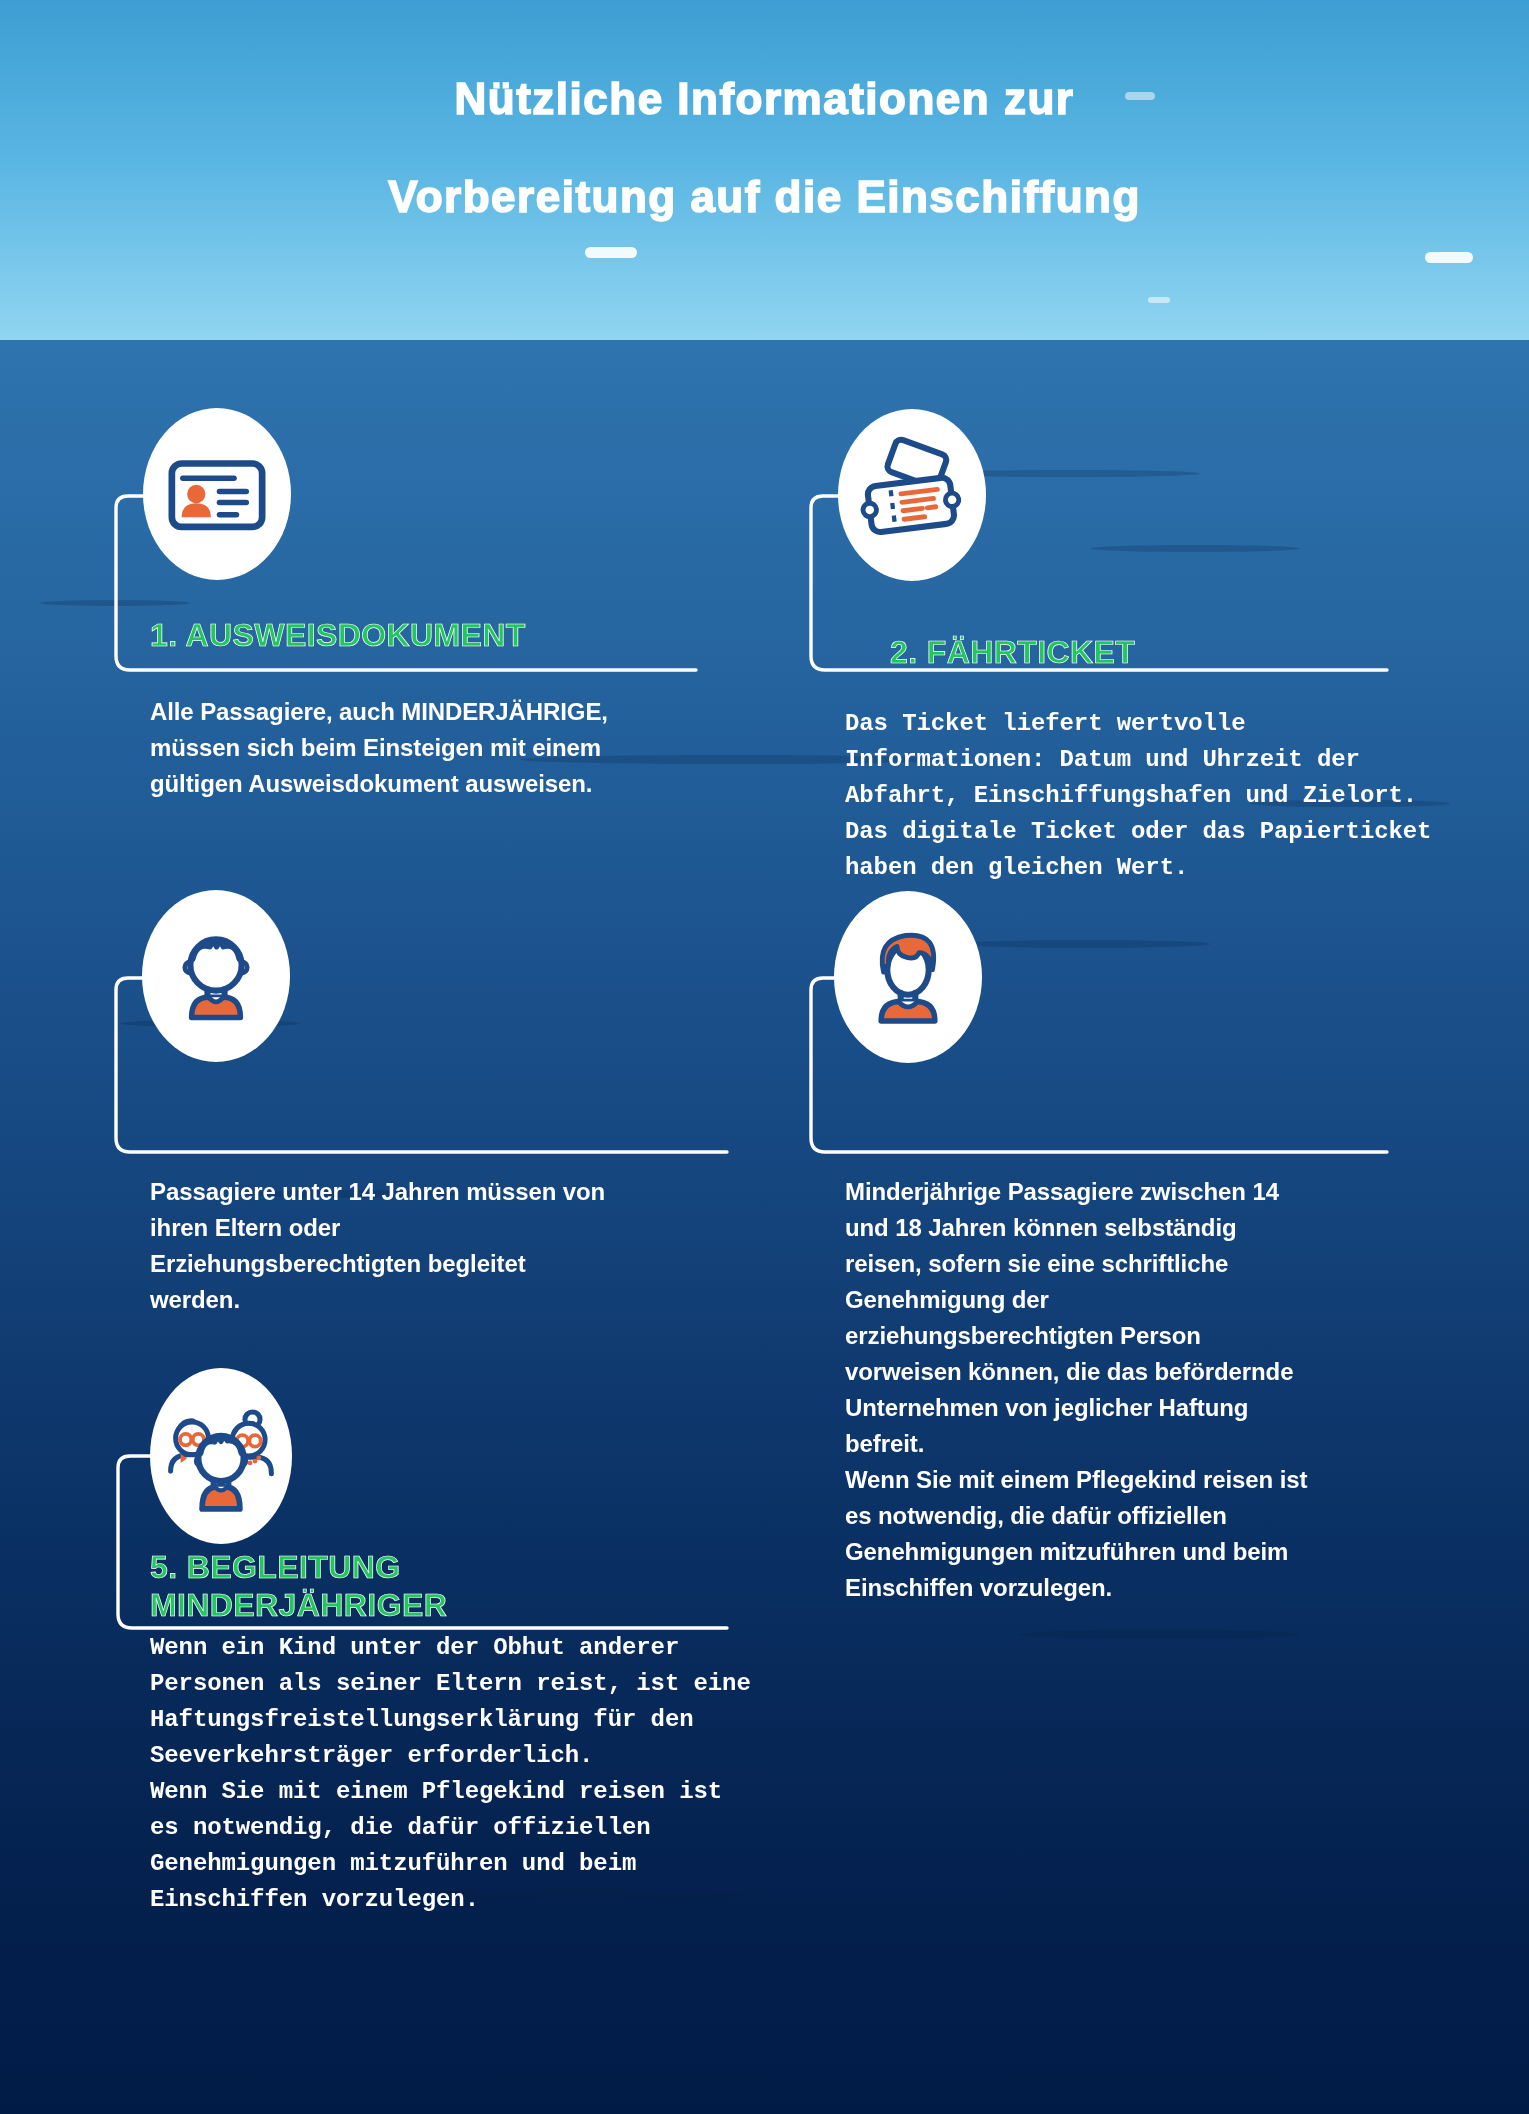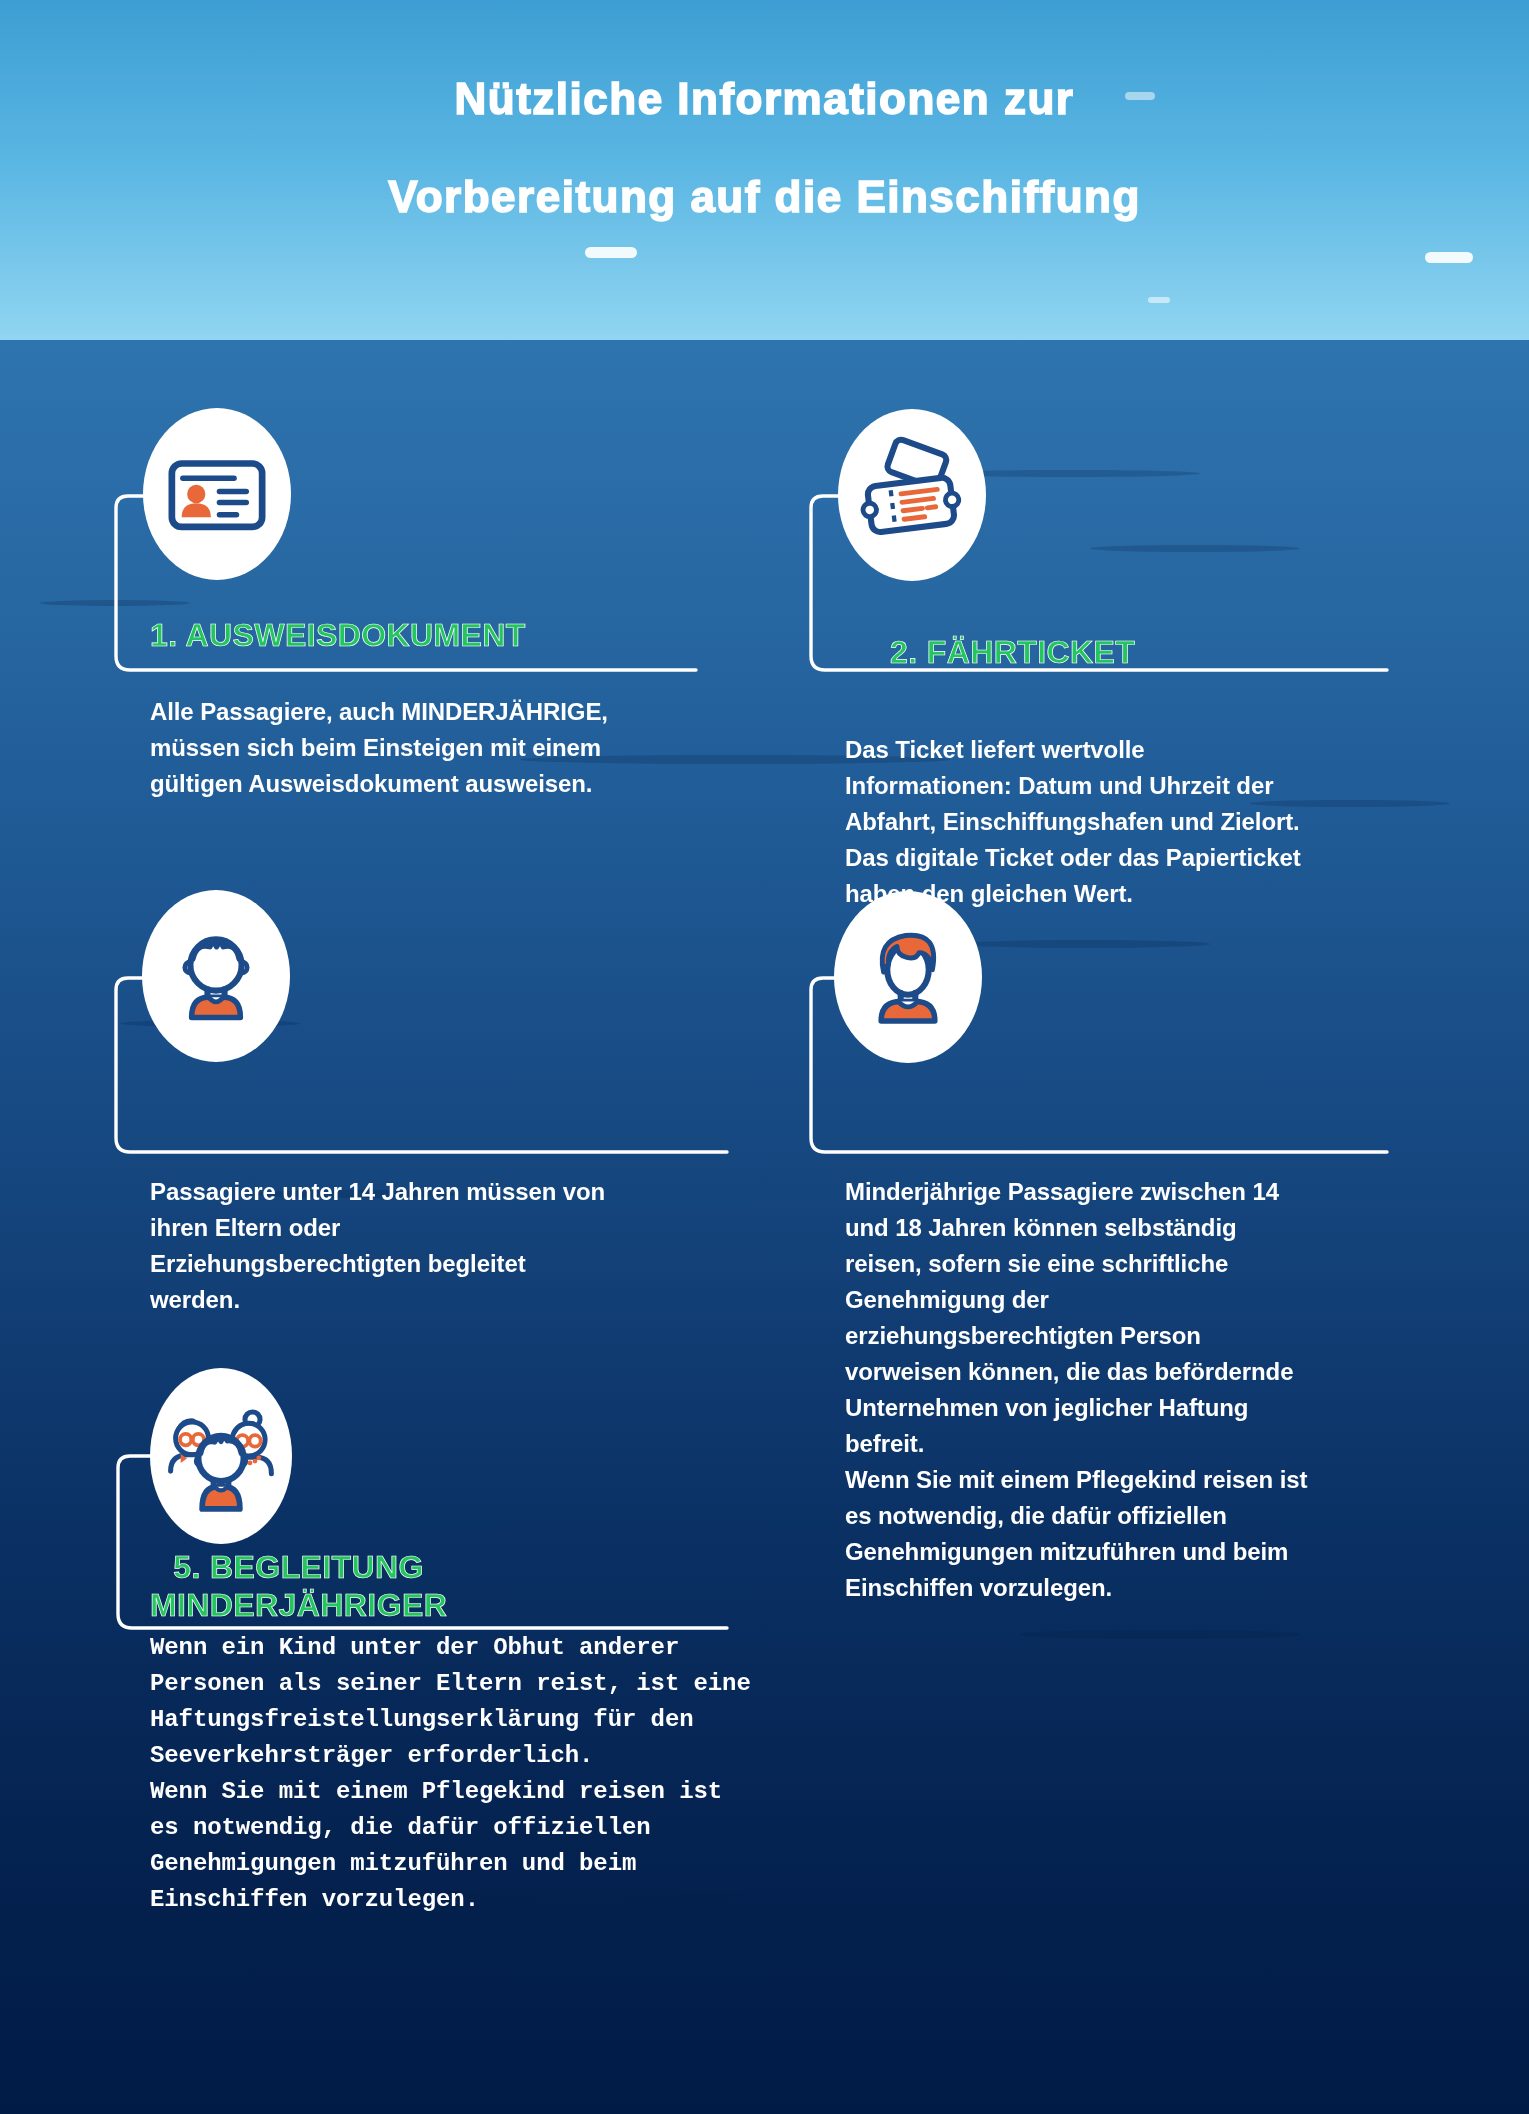--- a/index.html
+++ b/index.html
@@ -35,27 +35,27 @@
   #c5{left:150px;top:1368px;width:142px;height:176px;}
 
   
   .section-heading{position:absolute;color:#22c55e;font-weight:700;font-size:32px;
                    letter-spacing:.4px;line-height:38px;white-space:pre-line;
                    -webkit-text-stroke:.7px #fff;}
   #h1{left:150px;top:616px;}
   #h2{left:890px;top:616px;margin-top:17px;}
   #h3{left:150px;top:1096px;}
   #h4{left:845px;top:1096px;}
-  #h5{left:150px;top:1548px;text-align:center;}
+  #h5{left:150px;top:1548px;}
 
   
   .section-body{position:absolute;color:#fff;font-weight:700;font-size:24px;
                 line-height:36px;white-space:pre;letter-spacing:-.1px;}
   #b1{left:150px;top:694px;}
-  #b2{left:845px;top:732px;}
+  #b2{left:845px;top:706px;font-family:Liberation Mono, monospace;}
   #b3{left:150px;top:1174px;}
   #b4{left:845px;top:1174px;}
   #b5{left:150px;top:1630px;font-family:Liberation Mono, monospace;}
 
   
   .sn{stroke:var(--navy);}  .so{stroke:var(--orange);}
   .fo{fill:var(--orange);}  .fw{fill:#ffffff;}  .nf{fill:none;}
   .icon-circle svg{display:block;}
 </style>
 </head>

